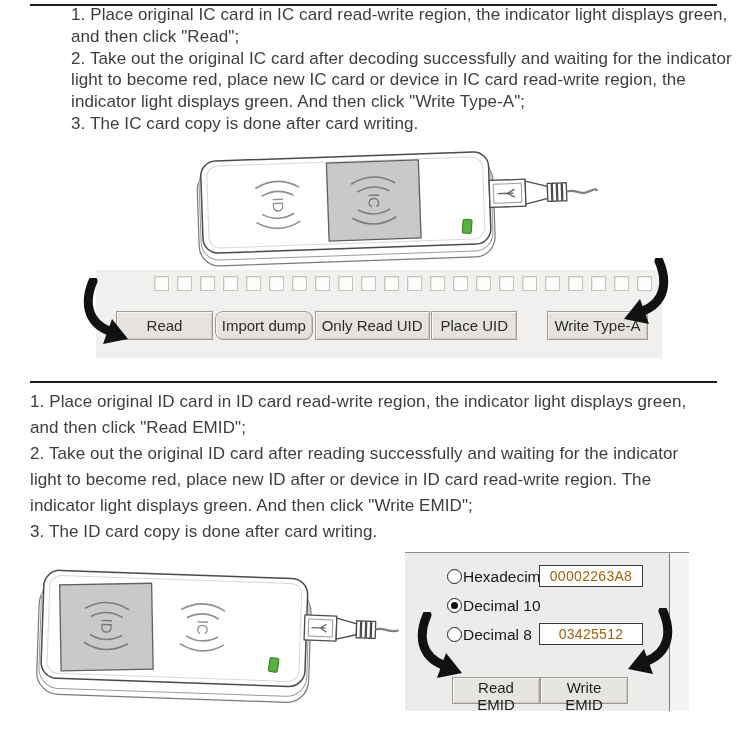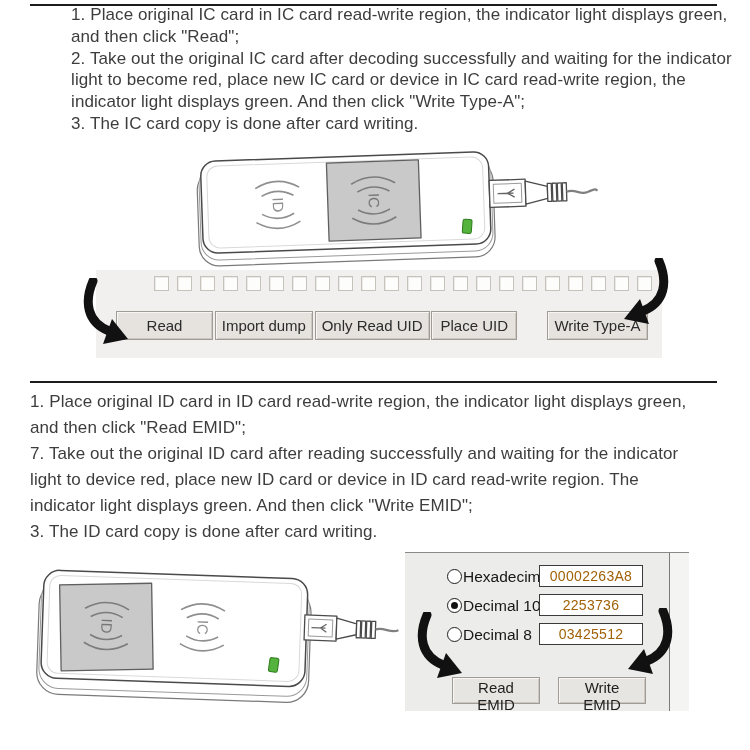--- a/index.html
+++ b/index.html
@@ -15,41 +15,41 @@
   
   #ic-toolbar{position:absolute;left:96px;top:270px;width:566px;height:88px;background:#f1f0ee;}
   #cb-row{position:absolute;left:58px;top:6px;display:flex;gap:8px;}
   .cb{width:13px;height:13px;background:#fdfdfc;border:1px solid #c6c3bd;
       box-shadow:inset 1px 1px 0 #eceae6;flex:none;}
   #tb-row{position:absolute;left:20px;top:41px;width:532px;display:flex;justify-content:space-between;}
   .tbtn{height:29px;background:#e6e3de;border:1px solid #a09c95;
         box-shadow:inset 1px 1px 0 #f7f6f4, inset -1px -1px 0 #ccc8c1;
         font:15px "Liberation Sans",sans-serif;color:#2c2c2c;padding:0 6px;}
   #tb-row .tbtn:nth-child(1){min-width:97px;}
-  #tb-row .tbtn:nth-child(2){min-width:92px;}
+  #tb-row .tbtn:nth-child(2){min-width:92px;border-radius:8px;}
   #tb-row .tbtn:nth-child(3){min-width:97px;}
   #tb-row .tbtn:nth-child(4){min-width:86px;}
   #tb-row .tbtn:nth-child(5){min-width:101px;margin-left:28px;}
 
   
   #emid-panel{position:absolute;left:405px;top:552px;width:264px;height:158px;background:#ececea;
               border-top:1px solid #8a8a8a;border-right:1px solid #7b7b7b;}
   #emid-strip{position:absolute;left:670px;top:552px;width:19px;height:158px;background:#f4f4f2;
               border-top:1px solid #8a8a8a;}
   #emid-rows{position:absolute;left:0;top:9px;width:100%;}
   .erow{position:relative;display:flex;align-items:center;height:29px;padding-left:42px;}
   .radio{width:13px;height:13px;border:1.6px solid #1f1f1f;border-radius:50%;background:#ffffff;
          position:relative;flex:none;}
   .radio.sel::after{content:"";position:absolute;left:2.7px;top:2.7px;width:7px;height:7px;
          background:#111;border-radius:50%;}
   .elabel{font-size:15.5px;color:#161616;margin-left:1px;white-space:nowrap;}
   .efield{position:absolute;left:134px;top:3px;width:102px;height:20px;background:#ffffff;
           border:1.4px solid #3a3a3a;font-size:14px;color:#a16207;
           display:flex;align-items:center;justify-content:center;letter-spacing:.3px;}
-  #emid-btns{position:absolute;left:47px;top:124px;display:flex;gap:18px;}
+  #emid-btns{position:absolute;left:47px;top:124px;display:flex;}
   .ebtn{width:88px;height:27px;background:#e7e5e1;border:1px solid #a09c95;
         box-shadow:inset 1px 1px 0 #f7f6f4, inset -1px -1px 0 #ccc8c1;
         font:15px "Liberation Sans",sans-serif;color:#1f1f1f;}
 
   .devsvg{position:absolute;}
   #device-ic{left:178px;top:146px;}
   #device-id{left:20px;top:558px;}
   .arrow{position:absolute;width:48px;height:70px;}
   #arrow-ic-read{left:82px;top:278px;}
   #arrow-ic-write{left:622px;top:258px;}
@@ -155,22 +155,22 @@
       <path d="M11,3 C2,24 5,44 27,53" fill="none" stroke="#111" stroke-width="9" stroke-linecap="round"></path>
       <polygon points="46,61 21,66 30,41" fill="#111"></polygon>
     </g>
   </svg>
 
   <div class="rule" id="rule-mid"></div>
 
   <div class="tblock" id="id-lines">
       <div class="tline">1. Place original ID card in ID card read-write region, the indicator light displays green,</div>
       <div class="tline">and then click "Read EMID";</div>
-      <div class="tline">7. Take out the original ID card after reading successfully and waiting for the indicator</div>
-      <div class="tline">light to device red, place new ID card or device in ID card read-write region. The</div>
+      <div class="tline">2. Take out the original ID card after reading successfully and waiting for the indicator</div>
+      <div class="tline">light to become red, place new ID after or device in ID card read-write region. The</div>
       <div class="tline">indicator light displays green. And then click "Write EMID";</div>
       <div class="tline">3. The ID card copy is done after card writing.</div>
     </div>
 
   <svg id="device-id" class="devsvg" width="400" height="165" viewBox="0 0 400 165">
     <g transform="rotate(2 200 82)" stroke-linejoin="round">
       <g>
         <rect x="18" y="30" width="272" height="112" rx="22" fill="#ffffff" stroke="#7a7a7a" stroke-width="1.2"></rect>
         <rect x="20" y="26" width="268" height="110" rx="20" fill="#ffffff" stroke="#9a9a9a" stroke-width="1"></rect>
         <rect x="22" y="18" width="264" height="108" rx="16" fill="#ffffff" stroke="#4a4a4a" stroke-width="1.5"></rect>
@@ -211,21 +211,20 @@
   <div id="emid-panel">
     <div id="emid-rows">
         <div class="erow">
           <span class="radio"></span>
           <span class="elabel">Hexadecimal</span>
           <span class="efield">00002263A8</span>
         </div>
         <div class="erow">
           <span class="radio sel"></span>
           <span class="elabel">Decimal 10</span>
-          <span class="efield">2253736</span>
         </div>
         <div class="erow">
           <span class="radio"></span>
           <span class="elabel">Decimal 8</span>
           <span class="efield">03425512</span>
         </div>
       </div>
     <div id="emid-btns">
         <button class="ebtn">Read EMID</button>
         <button class="ebtn">Write EMID</button>

